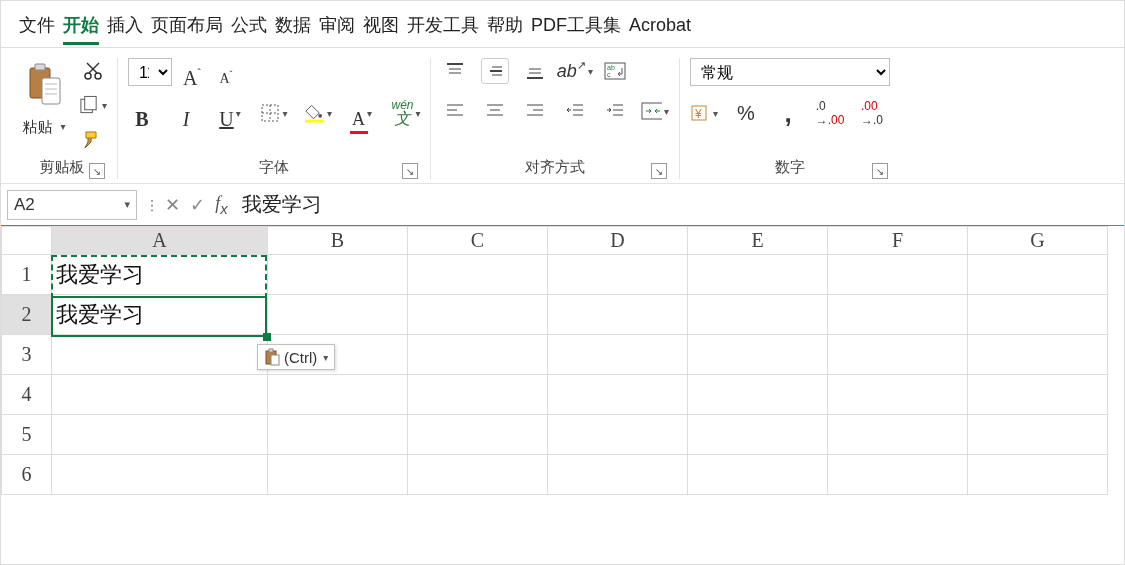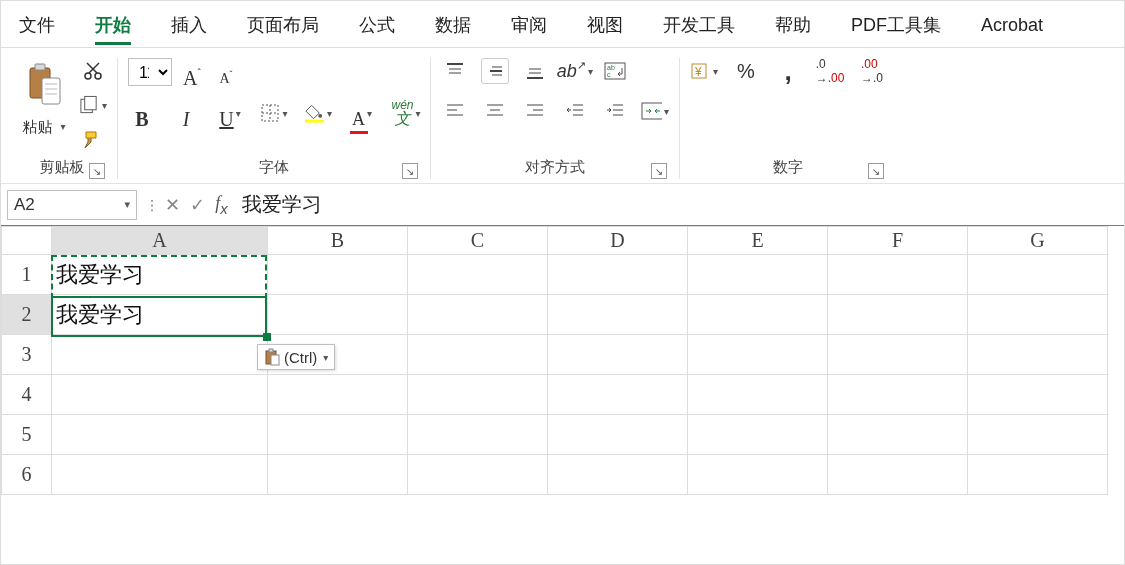--- a/index.html
+++ b/index.html
@@ -1,19 +1,19 @@
 <!DOCTYPE html>
 <html><head>
 <meta charset="utf-8">
 <style>
   * { box-sizing: border-box; margin: 0; padding: 0; font-family: "Microsoft YaHei", "SimSun", Arial, sans-serif; }
   body { width: 1125px; height: 565px; background: #ffffff; font-size: 14px; color: #333; overflow: hidden; border:1px solid #ddd;}
 
   
-  .menubar { display: flex; align-items: center; padding: 10px 18px 8px 18px; gap: 40px; border-bottom:1px solid #ddd;}
+  .menubar { display: flex; align-items: center; padding: 10px 18px 8px 18px; gap: 8px; border-bottom:1px solid #ddd;}
   .menubar .tab { font-size: 18px; color: #222; cursor: pointer; padding: 2px 0; }
   .menubar .tab.active { color: #0f7b42; font-weight: 600; position: relative; }
   .menubar .tab.active::after { content: ""; position: absolute; left: 0; right: 0; bottom: -6px; height: 3px; background: #0f7b42; }
 
   
   .ribbon { display: flex; align-items: stretch; padding: 10px 6px 4px 6px; border-bottom:1px solid #e3e3e3; background:#fff;}
   .group { display: flex; flex-direction: column; justify-content: space-between; padding: 0 10px; border-right:1px solid #e3e3e3;}
   .group:last-child { border-right: none; }
   .group-body { display: flex; gap: 8px; align-items: flex-start; }
   .group-footer { display:flex; align-items:center; justify-content:center; gap:40px; padding: 6px 0 2px 0; font-size:15px; color:#444; position:relative;}
@@ -274,20 +274,23 @@
       </div>
     </div>
     <div class="group-footer">
       <span>对齐方式</span>
       <span class="dlaunch">↘</span>
     </div>
   </div>
 
   <div class="group">
     <div class="group-body" style="flex-direction:column;gap:14px">
+      <div class="row">
+        <select class="numfmt"><option>常规</option></select>
+      </div>
       <div class="row" style="gap:14px">
         <span class="iconbtn small">
             <svg width="22" height="20">
               <rect x="2" y="3" width="14" height="14" fill="#fff" stroke="#c08a2a"></rect>
               <text x="5" y="15" font-size="12" fill="#c08a2a">¥</text>
             </svg>
             <span class="dd">▾</span>
           </span>
         <span class="iconbtn small">
             <span style="font-size:20px">%</span>

